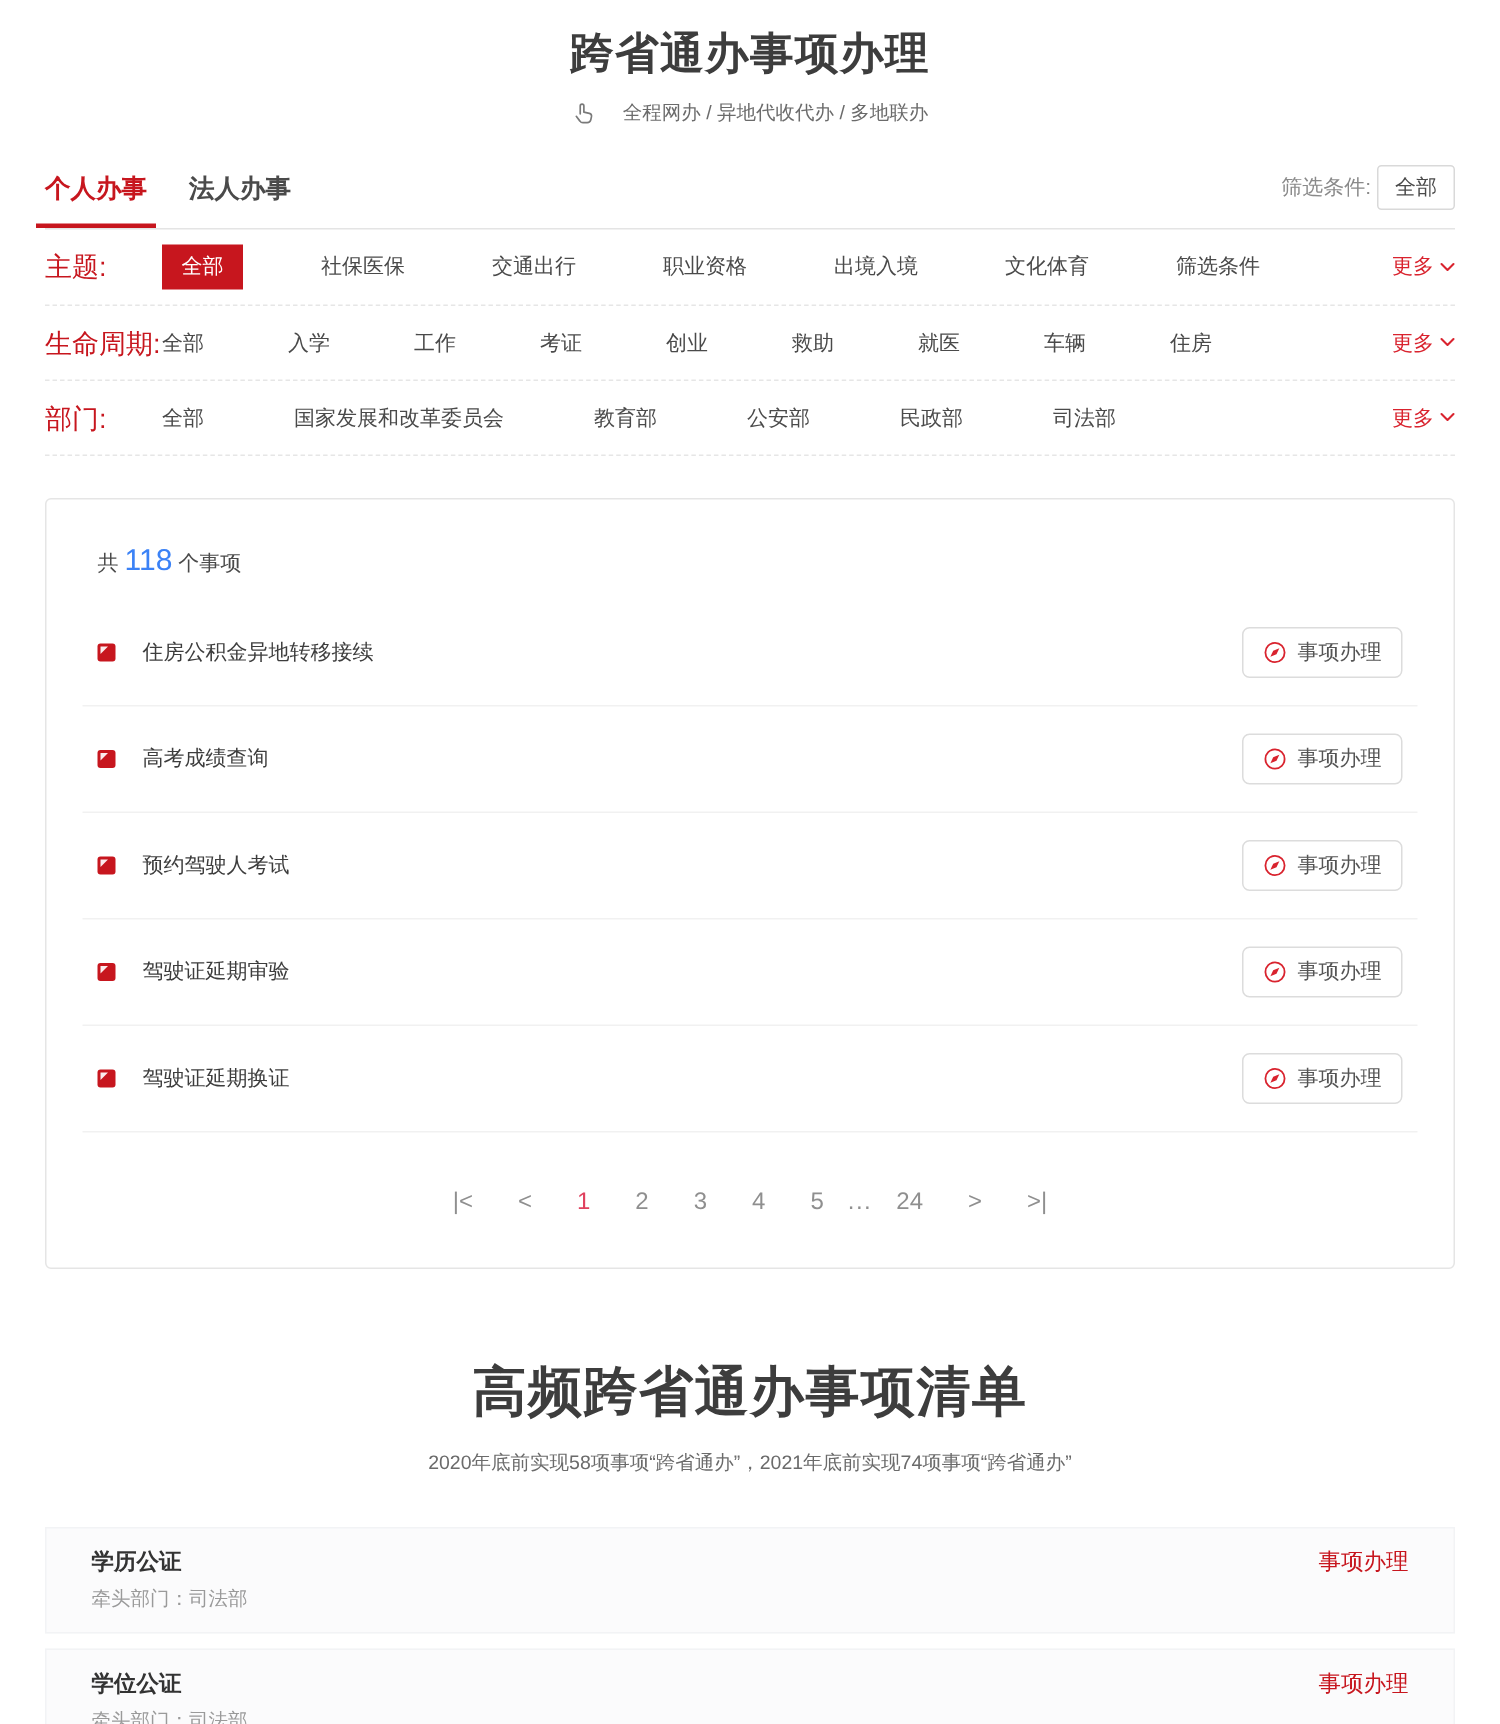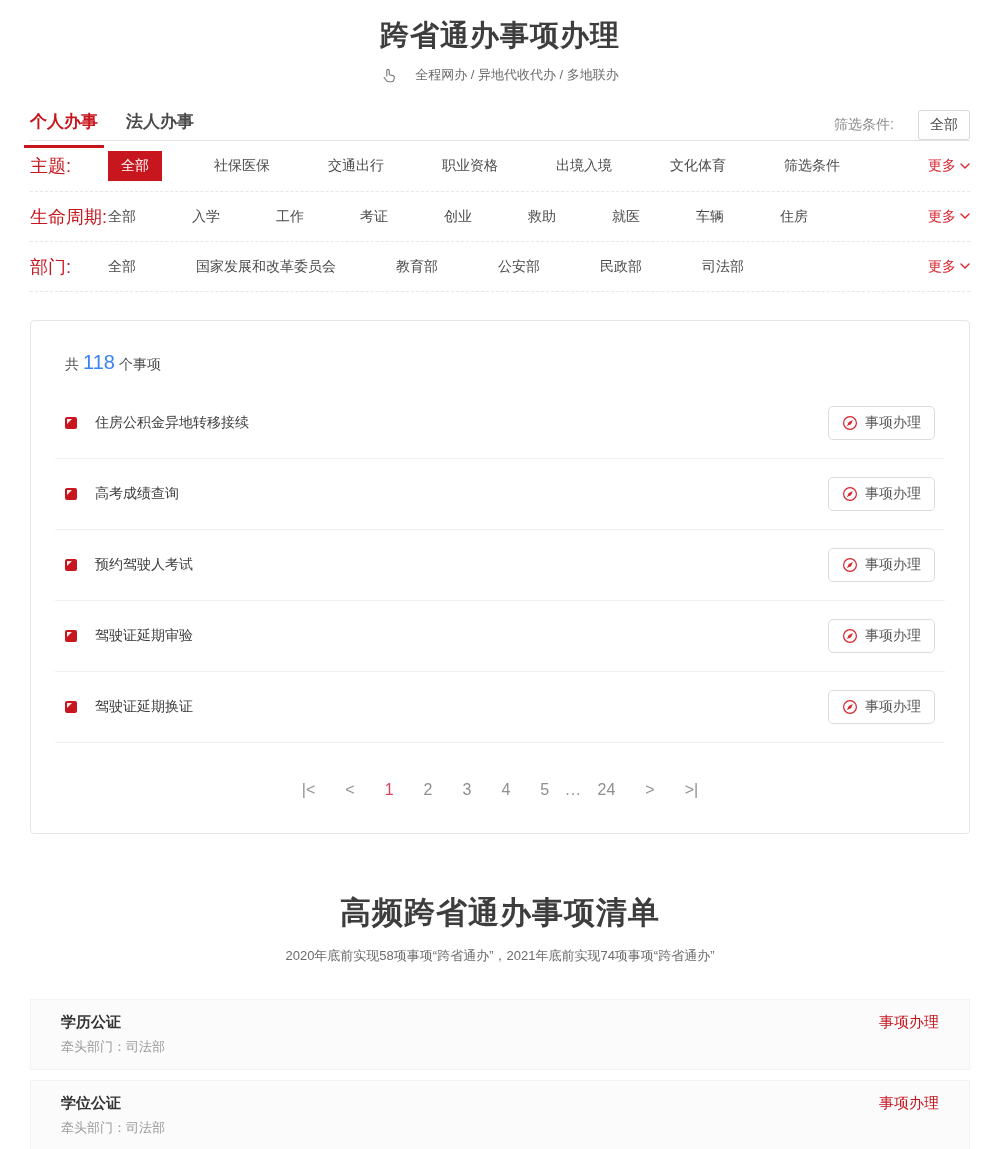--- a/index.html
+++ b/index.html
@@ -12,25 +12,25 @@
   }
   .wrap { min-height: 1137px; }
 
   
   .header { text-align:center; padding-top:16px; }
   .page-title { font-size:29px; font-weight:600; color:#3d3d3d; letter-spacing:1px; }
   .page-sub { margin-top:10px; font-size:13px; color:#6b6b6b; display:flex; align-items:center; justify-content:center; gap:19px; }
   .hand-ic svg { display:block; }
 
   
-  .tabsbar { margin:26px 30px 0; display:flex; align-items:flex-start; border-bottom:1px solid #e4e4e4; position:relative; }
+  .tabsbar { margin:26px 30px 0; display:flex; align-items:center; border-bottom:1px solid #e4e4e4; padding-bottom:12px; position:relative; }
   .tab { font-size:17px; font-weight:bold; color:#4a4a4a; cursor:pointer; margin-right:28px; position:relative; }
   .tab.active { color:#c7161e; }
   .tab.active::after { content:""; position:absolute; left:-6px; right:-6px; bottom:-15px; height:3px; background:#c7161e; }
-  .filter-cond { margin-left:auto; display:flex; align-items:center; gap:24px; font-size:14px; color:#8a8a8a; }
+  .filter-cond { margin-left:auto; display:flex; align-items:center; gap:4px; font-size:14px; color:#8a8a8a; }
   .filter-val { border:1px solid #d9d9d9; border-radius:3px; padding:5px 11px; font-size:14px; color:#4a4a4a; background:#fff; cursor:pointer; }
 
   
   .frow { margin:0 30px; display:flex; align-items:center; border-bottom:1px dashed #e6e6e6; padding:10px 0; min-height:50px; }
   .frow .flabel { color:#c7161e; font-size:18px; width:78px; flex:0 0 auto; }
   .fopt { font-size:14px; color:#4a4a4a; cursor:pointer; white-space:nowrap; }
   .fopt.sel { background:#c7161e; color:#fff; padding:6px 13px; }
   .more { margin-left:auto; color:#d9232e; font-size:14px; cursor:pointer; display:flex; align-items:center; gap:4px; white-space:nowrap; }
   .frow1 .fopt + .fopt { margin-left:58px; }
   .frow1 .fopt.sel + .fopt { margin-left:52px; }
@@ -49,21 +49,21 @@
   .item-btn { margin-left:auto; display:flex; align-items:center; gap:7px; border:1px solid #dcdcdc; border-radius:5px; padding:7px 13px; background:#fff; font-size:14px; color:#555; cursor:pointer; }
   .item-btn svg { display:block; }
 
   
   .pager { margin-top:38px; display:flex; justify-content:center; align-items:center; gap:30px; font-size:16px; color:#8f8f8f; }
   .pg { cursor:pointer; }
   .pg.cur { color:#e0415e; }
   .pg.dots { cursor:default; letter-spacing:1px; margin:0 -14px; }
 
   
-  .sec-title { margin-top:58px; text-align:center; font-size:31px; font-weight:600; color:#3d3d3d; letter-spacing:1px; }
+  .sec-title { margin-top:58px; text-align:center; font-size:36px; font-weight:600; color:#3d3d3d; letter-spacing:1px; }
   .sec-sub { margin-top:13px; text-align:center; font-size:13px; color:#6b6b6b; }
   .cards { margin:34px 30px 0; }
   .card { background:#fbfbfc; border:1px solid #f2f3f5; display:flex; align-items:flex-start; padding:13px 30px; min-height:68px; margin-bottom:10px; }
   .card-info {}
   .card-title { font-size:15px; font-weight:bold; color:#333; }
   .card-dept { margin-top:6px; font-size:13px; color:#9a9a9a; }
   .card-action { margin-left:auto; font-size:15px; color:#c7161e; cursor:pointer; }
 </style>
 </head>
 <body>

